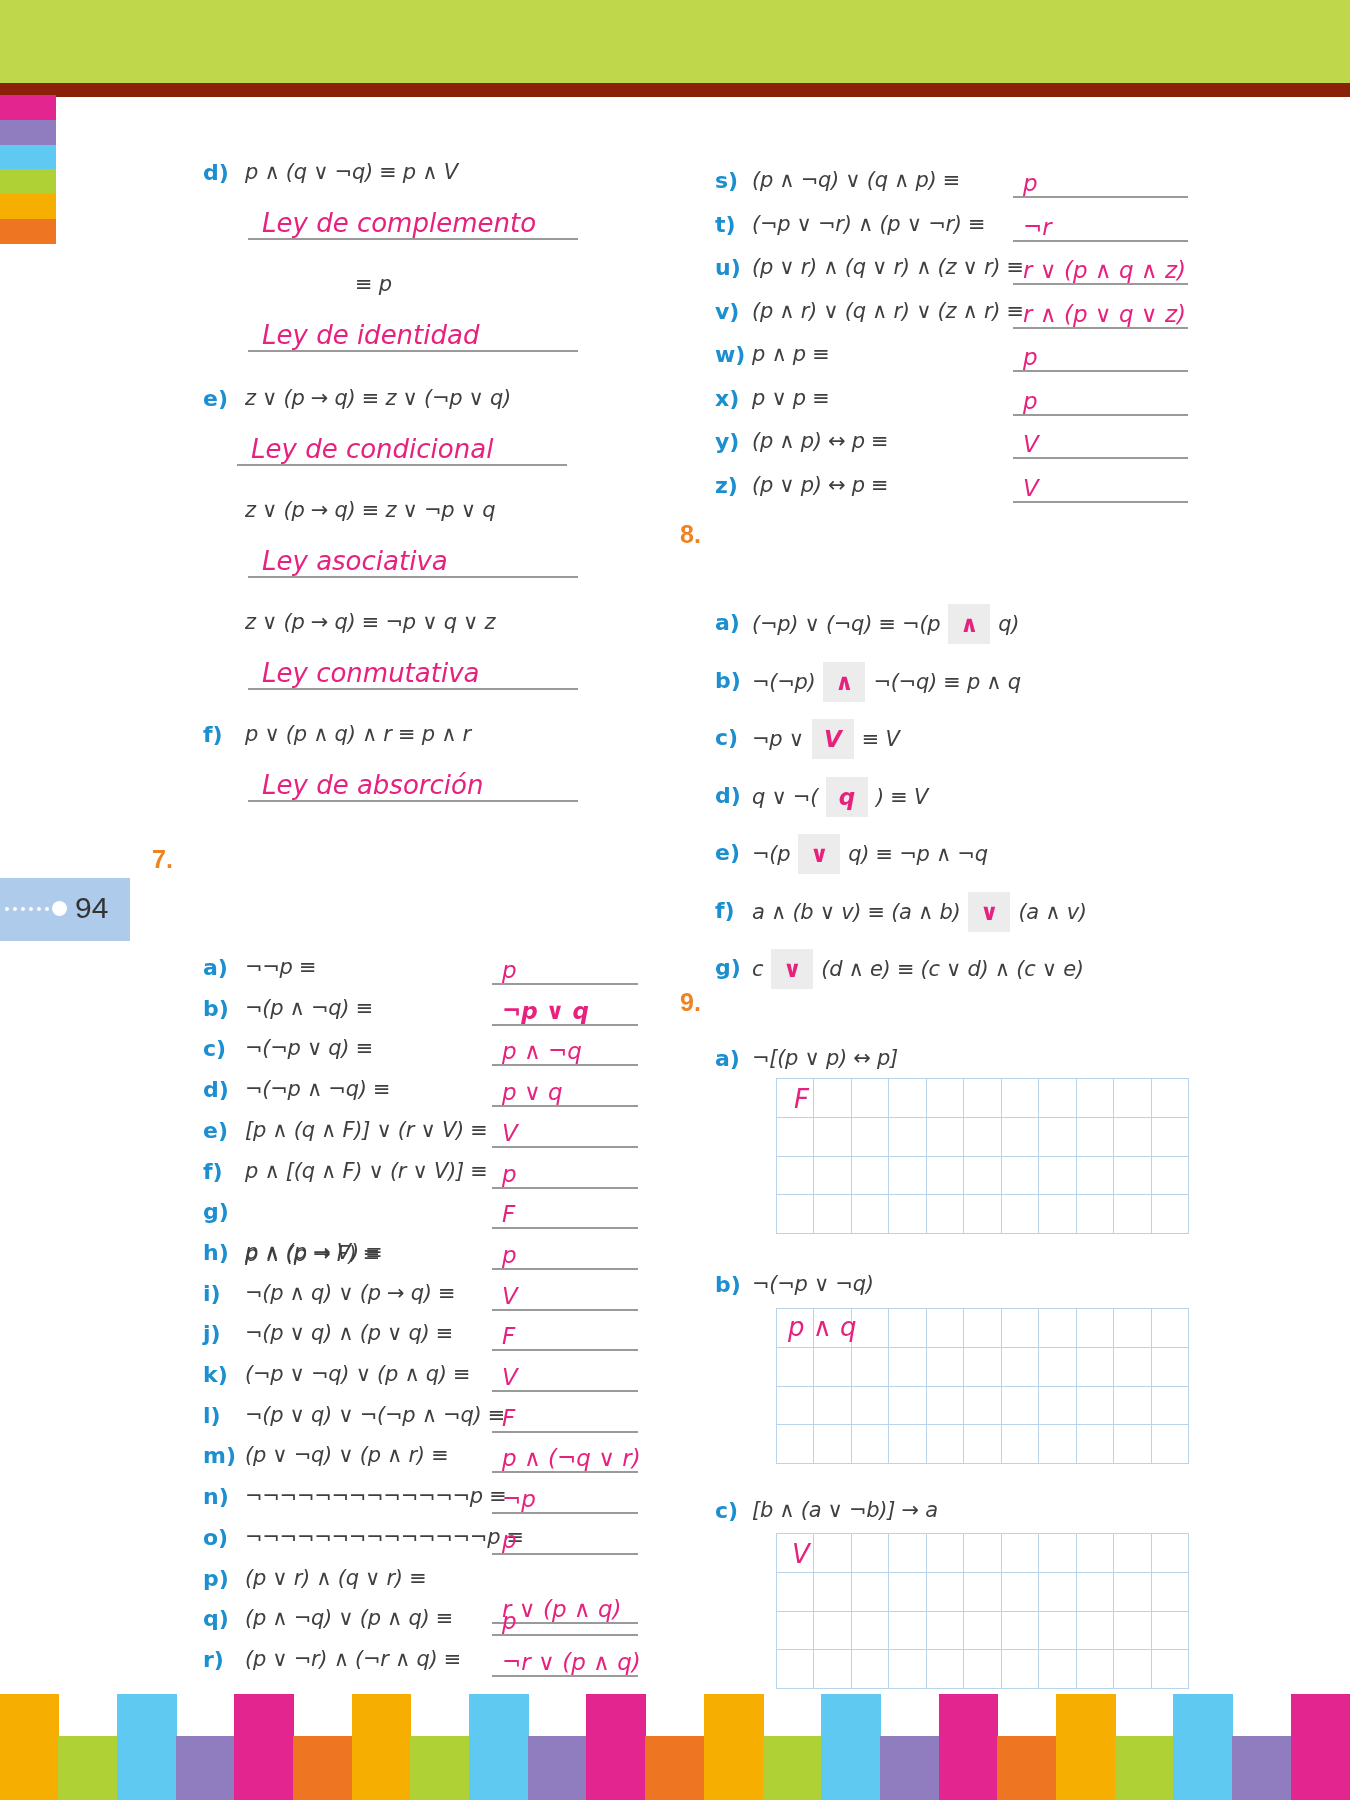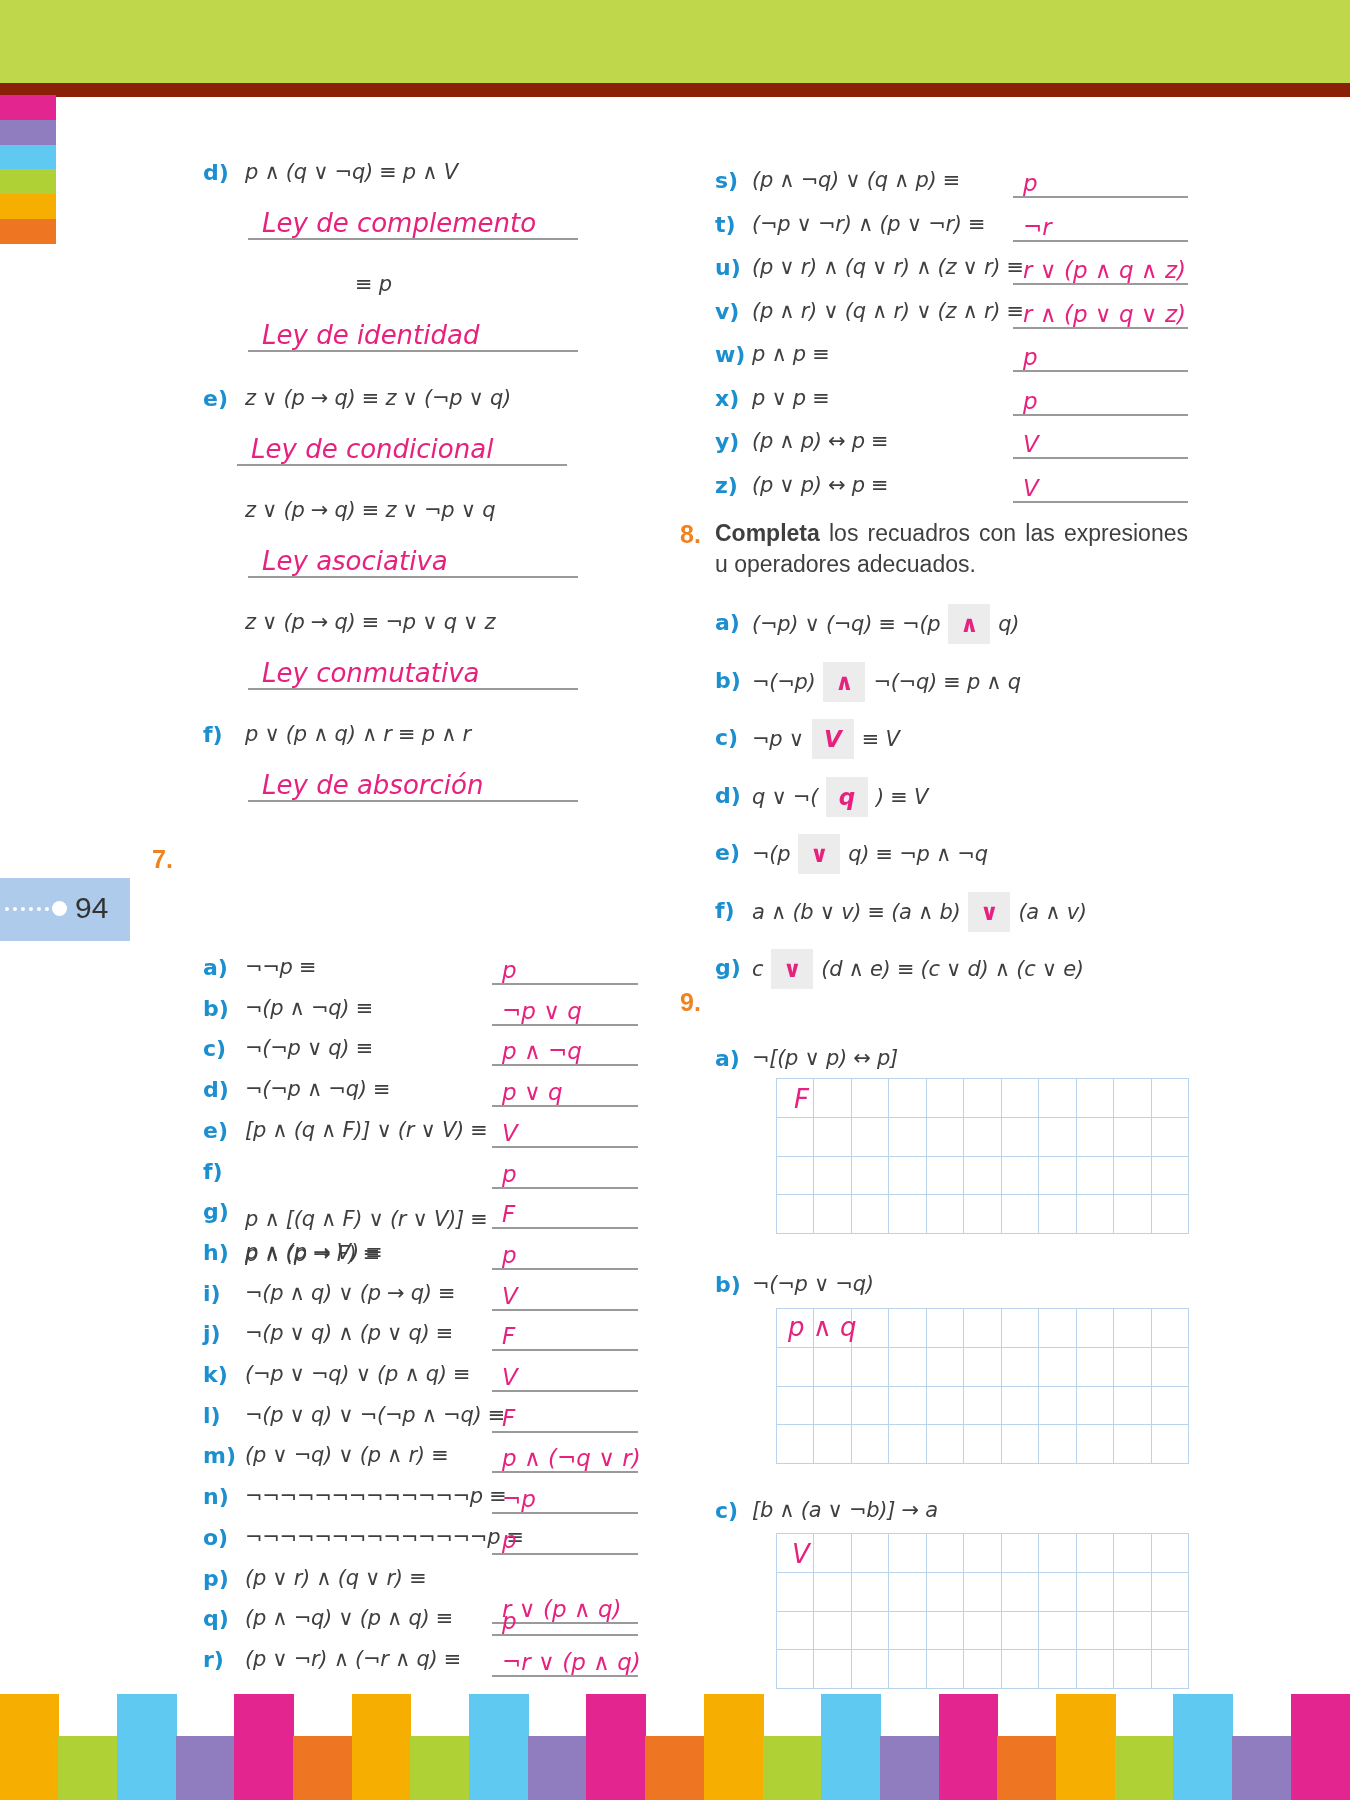--- a/index.html
+++ b/index.html
@@ -88,39 +88,39 @@
   <div class="abs sec-num" style="left:152px;top:845px">7.</div>
   <div id="s7-items">
       <div class="abs lbl" style="left: 203px; top: 955px;">a)</div>
       <div class="abs math" style="left: 245px; top: 955px;">¬¬p ≡</div>
       <div class="abs uline" style="left: 492px; top: 949px; width: 146px; height: 34px;">
         <div class="hand" style="padding-left: 10px;">p</div>
       </div>
       <div class="abs lbl" style="left: 203px; top: 995.7px;">b)</div>
       <div class="abs math" style="left: 245px; top: 995.7px;">¬(p ∧ ¬q) ≡</div>
       <div class="abs uline" style="left: 492px; top: 989.7px; width: 146px; height: 34px;">
-        <div class="hand" style="padding-left: 10px;">¬p ∨ q</div>
+        <div class="hand" style="padding-left: 10px; font-weight: bold;">¬p ∨ q</div>
       </div>
       <div class="abs lbl" style="left: 203px; top: 1036.4px;">c)</div>
       <div class="abs math" style="left: 245px; top: 1036.4px;">¬(¬p ∨ q) ≡</div>
       <div class="abs uline" style="left: 492px; top: 1030.4px; width: 146px; height: 34px;">
         <div class="hand" style="padding-left: 10px;">p ∧ ¬q</div>
       </div>
       <div class="abs lbl" style="left: 203px; top: 1077.1px;">d)</div>
       <div class="abs math" style="left: 245px; top: 1077.1px;">¬(¬p ∧ ¬q) ≡</div>
       <div class="abs uline" style="left: 492px; top: 1071.1px; width: 146px; height: 34px;">
         <div class="hand" style="padding-left: 10px;">p ∨ q</div>
       </div>
       <div class="abs lbl" style="left: 203px; top: 1117.8px;">e)</div>
       <div class="abs math" style="left: 245px; top: 1117.8px;">[p ∧ (q ∧ F)] ∨ (r ∨ V) ≡</div>
       <div class="abs uline" style="left: 492px; top: 1111.8px; width: 146px; height: 34px;">
         <div class="hand" style="padding-left: 10px;">V</div>
       </div>
       <div class="abs lbl" style="left: 203px; top: 1158.5px;">f)</div>
-      <div class="abs math" style="left: 245px; top: 1158.5px; margin-top: 48px;">p ∧ [(q ∧ F) ∨ (r ∨ V)] ≡</div>
+      <div class="abs math" style="left: 245px; top: 1158.5px;">p ∧ [(q ∧ F) ∨ (r ∨ V)] ≡</div>
       <div class="abs uline" style="left: 492px; top: 1152.5px; width: 146px; height: 34px;">
         <div class="hand" style="padding-left: 10px;">p</div>
       </div>
       <div class="abs lbl" style="left: 203px; top: 1199.2px;">g)</div>
       <div class="abs math" style="left: 245px; top: 1242px;">p ∧ (p → F) ≡</div>
       <div class="abs uline" style="left: 492px; top: 1193.2px; width: 146px; height: 34px;">
         <div class="hand" style="padding-left: 10px;">F</div>
       </div>
       <div class="abs lbl" style="left: 203px; top: 1239.9px;">h)</div>
       <div class="abs math" style="left: 245px; top: 1239.9px;">p ∧ (p → V) ≡</div>
@@ -216,21 +216,20 @@
         <div class="hand" style="padding-left: 10px;">V</div>
       </div>
       <div class="abs lbl" style="left: 715px; top: 472.5px;">z)</div>
       <div class="abs math" style="left: 752px; top: 472.5px;">(p ∨ p) ↔ p ≡</div>
       <div class="abs uline" style="left: 1013px; top: 466.5px; width: 175px; height: 34px;">
         <div class="hand" style="padding-left: 10px;">V</div>
       </div>
     </div>
 
   <div class="abs sec-num" style="left:680px;top:520px">8.</div>
-  <div class="abs sec-title" style="left:715px;top:518px;width:473px"><span class="b">Completa</span><span> los recuadros con las expresiones u operadores adecuados.</span></div>
   <div id="s8-items">
       <div class="abs lbl" style="left: 715px; top: 610px;">a)</div>
       <div class="abs boxrow" style="left: 752px; top: 600px;">
         <span class="math">(¬p) ∨ (¬q) ≡ ¬(p</span>
         <span class="opbox" style="background: rgb(236, 236, 236);">∧</span>
         <span class="math">q)</span>
       </div>
       <div class="abs lbl" style="left: 715px; top: 667.5px;">b)</div>
       <div class="abs boxrow" style="left: 752px; top: 657.5px;">
         <span class="math">¬(¬p)</span>

